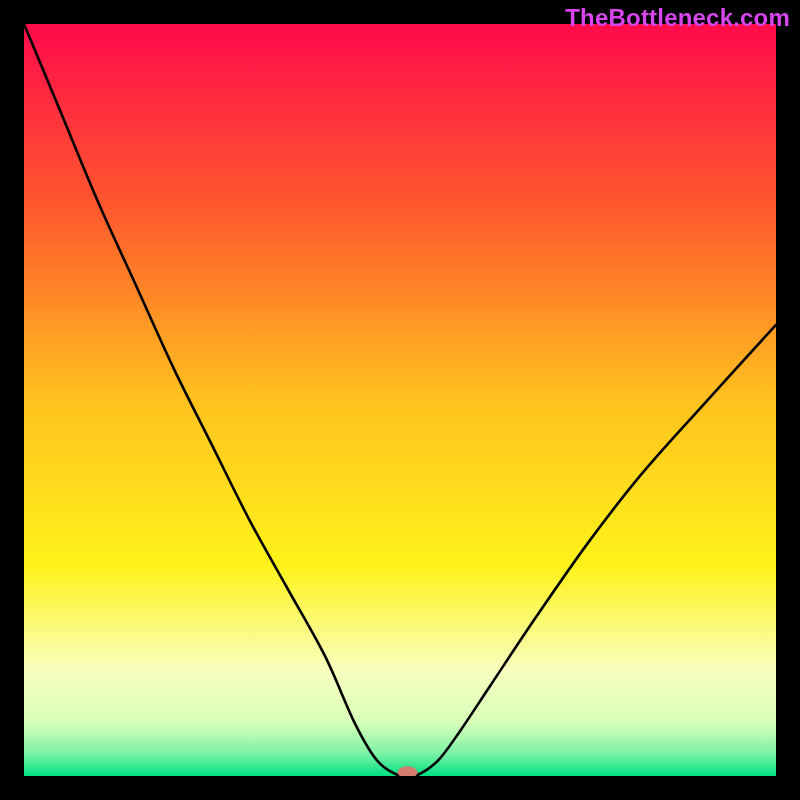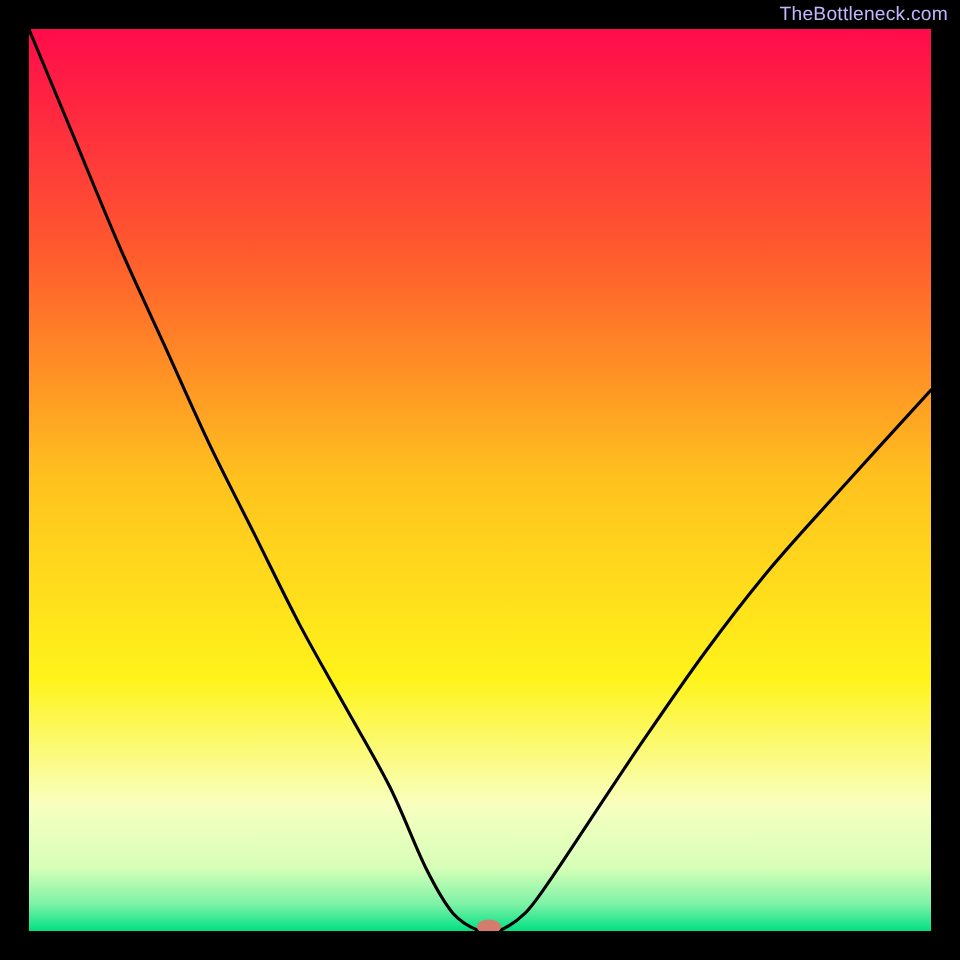--- a/index.html
+++ b/index.html
@@ -22,23 +22,23 @@
     left: 24px;
     top: 24px;
     width: 752px;
     height: 752px;
     overflow: hidden;
   }
   .watermark {
     position: absolute;
     top: 4px;
     right: 10px;
-    color: #c4b5fd;
-    font-size: 16px;
-    font-weight: 400;
+    color: #d946ef;
+    font-size: 24px;
+    font-weight: 700;
     letter-spacing: 0.2px;
     z-index: 5;
   }
   svg { display: block; }
 </style>
 </head>
 <body>
 
 <div class="frame">
 

